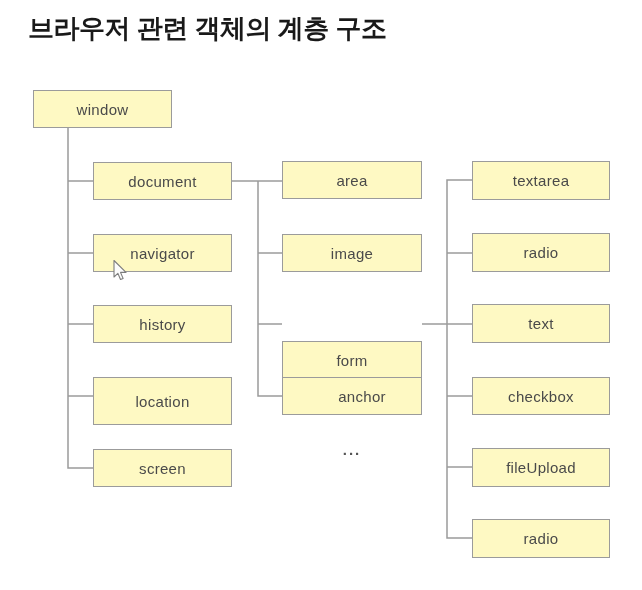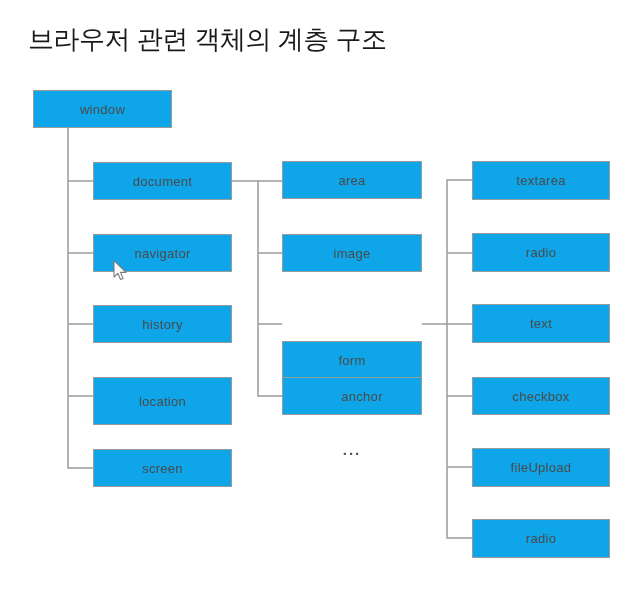--- a/index.html
+++ b/index.html
@@ -7,41 +7,41 @@
     position: relative;
     width: 642px;
     height: 590px;
     background: #ffffff;
     overflow: hidden;
     font-family: "Liberation Sans", "DejaVu Sans", sans-serif;
   }
   .title {
     position: absolute;
     left: 28px;
-    top: 22px;
+    top: 11px;
     font-size: 26px;
-    font-weight: 400;
+    font-weight: 700;
     color: #191919;
     letter-spacing: -0.5px;
     white-space: nowrap;
   }
   .connectors {
     position: absolute;
     left: 0; top: 0;
     width: 642px; height: 590px;
   }
   .node {
     position: absolute;
     box-sizing: border-box;
     border: 1px solid #9b9b9b;
-    background: #0ea5e9;
+    background: #fef9c3;
     display: flex;
     align-items: center;
     justify-content: center;
-    font-size: 13px;
+    font-size: 15px;
     color: #4a4a4a;
     letter-spacing: 0.3px;
     white-space: nowrap;
   }
   .ellipsis {
     position: absolute;
     left: 282px;
     top: 441px;
     width: 140px;
     text-align: center;

